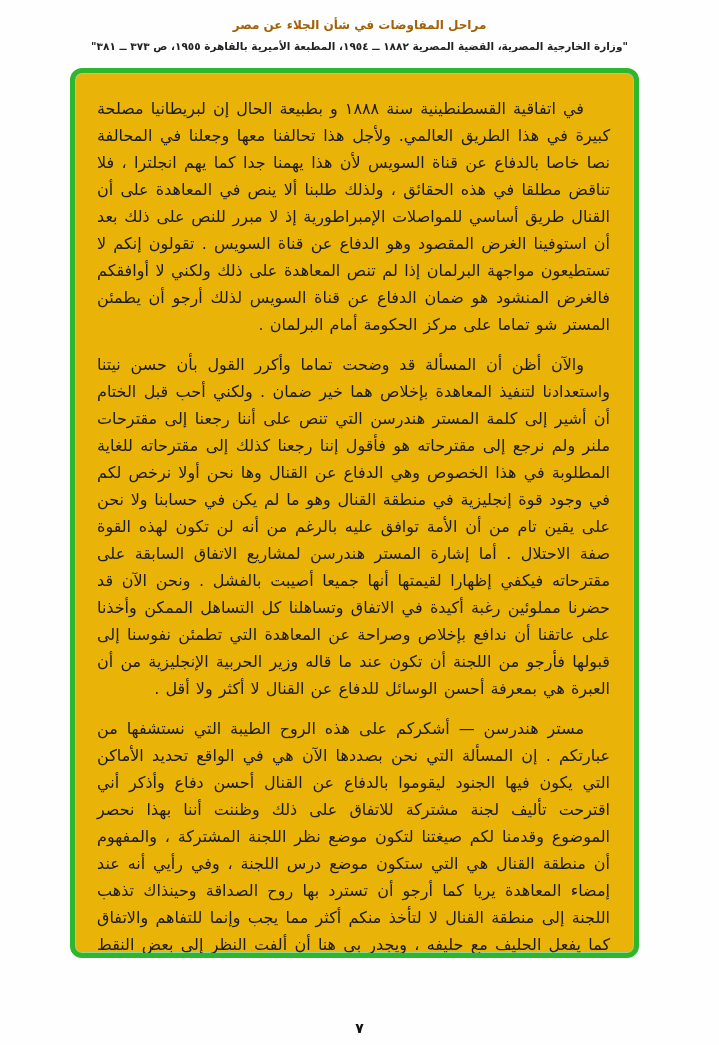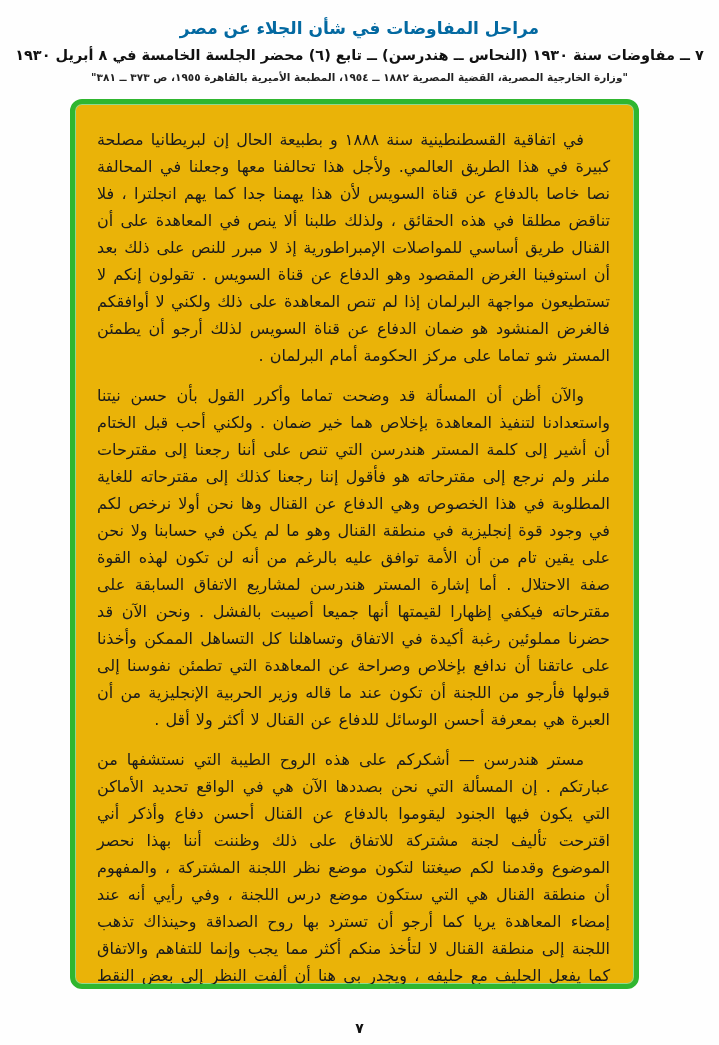--- a/index.html
+++ b/index.html
@@ -15,24 +15,24 @@
     color: #161616;
     direction: rtl;
     overflow: hidden;
   }
 
   .doc-header {
     text-align: center;
     padding-top: 18px;
   }
   .doc-header .title {
-    font-size: 17px;
+    font-size: 12px;
     font-weight: bold;
     letter-spacing: 0.3px;
-    color: #0369a1;
+    color: #a16207;
   }
   .doc-header .subtitle {
     margin-top: 9px;
     font-size: 14.5px;
     font-weight: bold;
     color: #111;
   }
   .doc-header .source {
     margin-top: 8px;
     font-size: 10.5px;
@@ -76,21 +76,20 @@
     color: #111;
   }
 </style>
 </head>
 <body>
 
 <div class="page">
 
   <header class="doc-header">
     <div class="title">مراحل المفاوضات في شأن الجلاء عن مصر</div>
-    <div class="subtitle">٧ ــ مفاوضات سنة ١٩٣٠ (النحاس ــ هندرسن) ــ تابع (٦) محضر الجلسة الخامسة في ٨ أبريل ١٩٣٠</div>
     <div class="source">"وزارة الخارجية المصرية، القضية المصرية ١٨٨٢ ــ ١٩٥٤، المطبعة الأميرية بالقاهرة ١٩٥٥، ص ٣٧٣ ــ ٣٨١"</div>
   </header>
 
   <main class="green-frame">
     <p class="para">في اتفاقية القسطنطينية سنة ١٨٨٨ و بطبيعة الحال إن لبريطانيا مصلحة كبيرة في هذا الطريق العالمي. ولأجل هذا تحالفنا معها وجعلنا في المحالفة نصا خاصا بالدفاع عن قناة السويس لأن هذا يهمنا جدا كما يهم انجلترا ، فلا تناقض مطلقا في هذه الحقائق ، ولذلك طلبنا ألا ينص في المعاهدة على أن القنال طريق أساسي للمواصلات الإمبراطورية إذ لا مبرر للنص على ذلك بعد أن استوفينا الغرض المقصود وهو الدفاع عن قناة السويس . تقولون إنكم لا تستطيعون مواجهة البرلمان إذا لم تنص المعاهدة على ذلك ولكني لا أوافقكم فالغرض المنشود هو ضمان الدفاع عن قناة السويس لذلك أرجو أن يطمئن المستر شو تماما على مركز الحكومة أمام البرلمان .</p>
     <p class="para">والآن أظن أن المسألة قد وضحت تماما وأكرر القول بأن حسن نيتنا واستعدادنا لتنفيذ المعاهدة بإخلاص هما خير ضمان . ولكني أحب قبل الختام أن أشير إلى كلمة المستر هندرسن التي تنص على أننا رجعنا إلى مقترحات ملنر ولم نرجع إلى مقترحاته هو فأقول إننا رجعنا كذلك إلى مقترحاته للغاية المطلوبة في هذا الخصوص وهي الدفاع عن القنال وها نحن أولا نرخص لكم في وجود قوة إنجليزية في منطقة القنال وهو ما لم يكن في حسابنا ولا نحن على يقين تام من أن الأمة توافق عليه بالرغم من أنه لن تكون لهذه القوة صفة الاحتلال . أما إشارة المستر هندرسن لمشاريع الاتفاق السابقة على مقترحاته فيكفي إظهارا لقيمتها أنها جميعا أصيبت بالفشل . ونحن الآن قد حضرنا مملوئين رغبة أكيدة في الاتفاق وتساهلنا كل التساهل الممكن وأخذنا على عاتقنا أن ندافع بإخلاص وصراحة عن المعاهدة التي تطمئن نفوسنا إلى قبولها فأرجو من اللجنة أن تكون عند ما قاله وزير الحربية الإنجليزية من أن العبرة هي بمعرفة أحسن الوسائل للدفاع عن القنال لا أكثر ولا أقل .</p>
     <p class="para">مستر هندرسن — أشكركم على هذه الروح الطيبة التي نستشفها من عبارتكم . إن المسألة التي نحن بصددها الآن هي في الواقع تحديد الأماكن التي يكون فيها الجنود ليقوموا بالدفاع عن القنال أحسن دفاع وأذكر أني اقترحت تأليف لجنة مشتركة للاتفاق على ذلك وظننت أننا بهذا نحصر الموضوع وقدمنا لكم صيغتنا لتكون موضع نظر اللجنة المشتركة ، والمفهوم أن منطقة القنال هي التي ستكون موضع درس اللجنة ، وفي رأيي أنه عند إمضاء المعاهدة يريا كما أرجو أن تسترد بها روح الصداقة وحينذاك تذهب اللجنة إلى منطقة القنال لا لتأخذ منكم أكثر مما يجب وإنما للتفاهم والاتفاق كما يفعل الحليف مع حليفه ، ويجدر بي هنا أن ألفت النظر إلى بعض النقط المهمة في صيغتنا فقد جاء فيها أولا :</p>
 
   </main>
 

